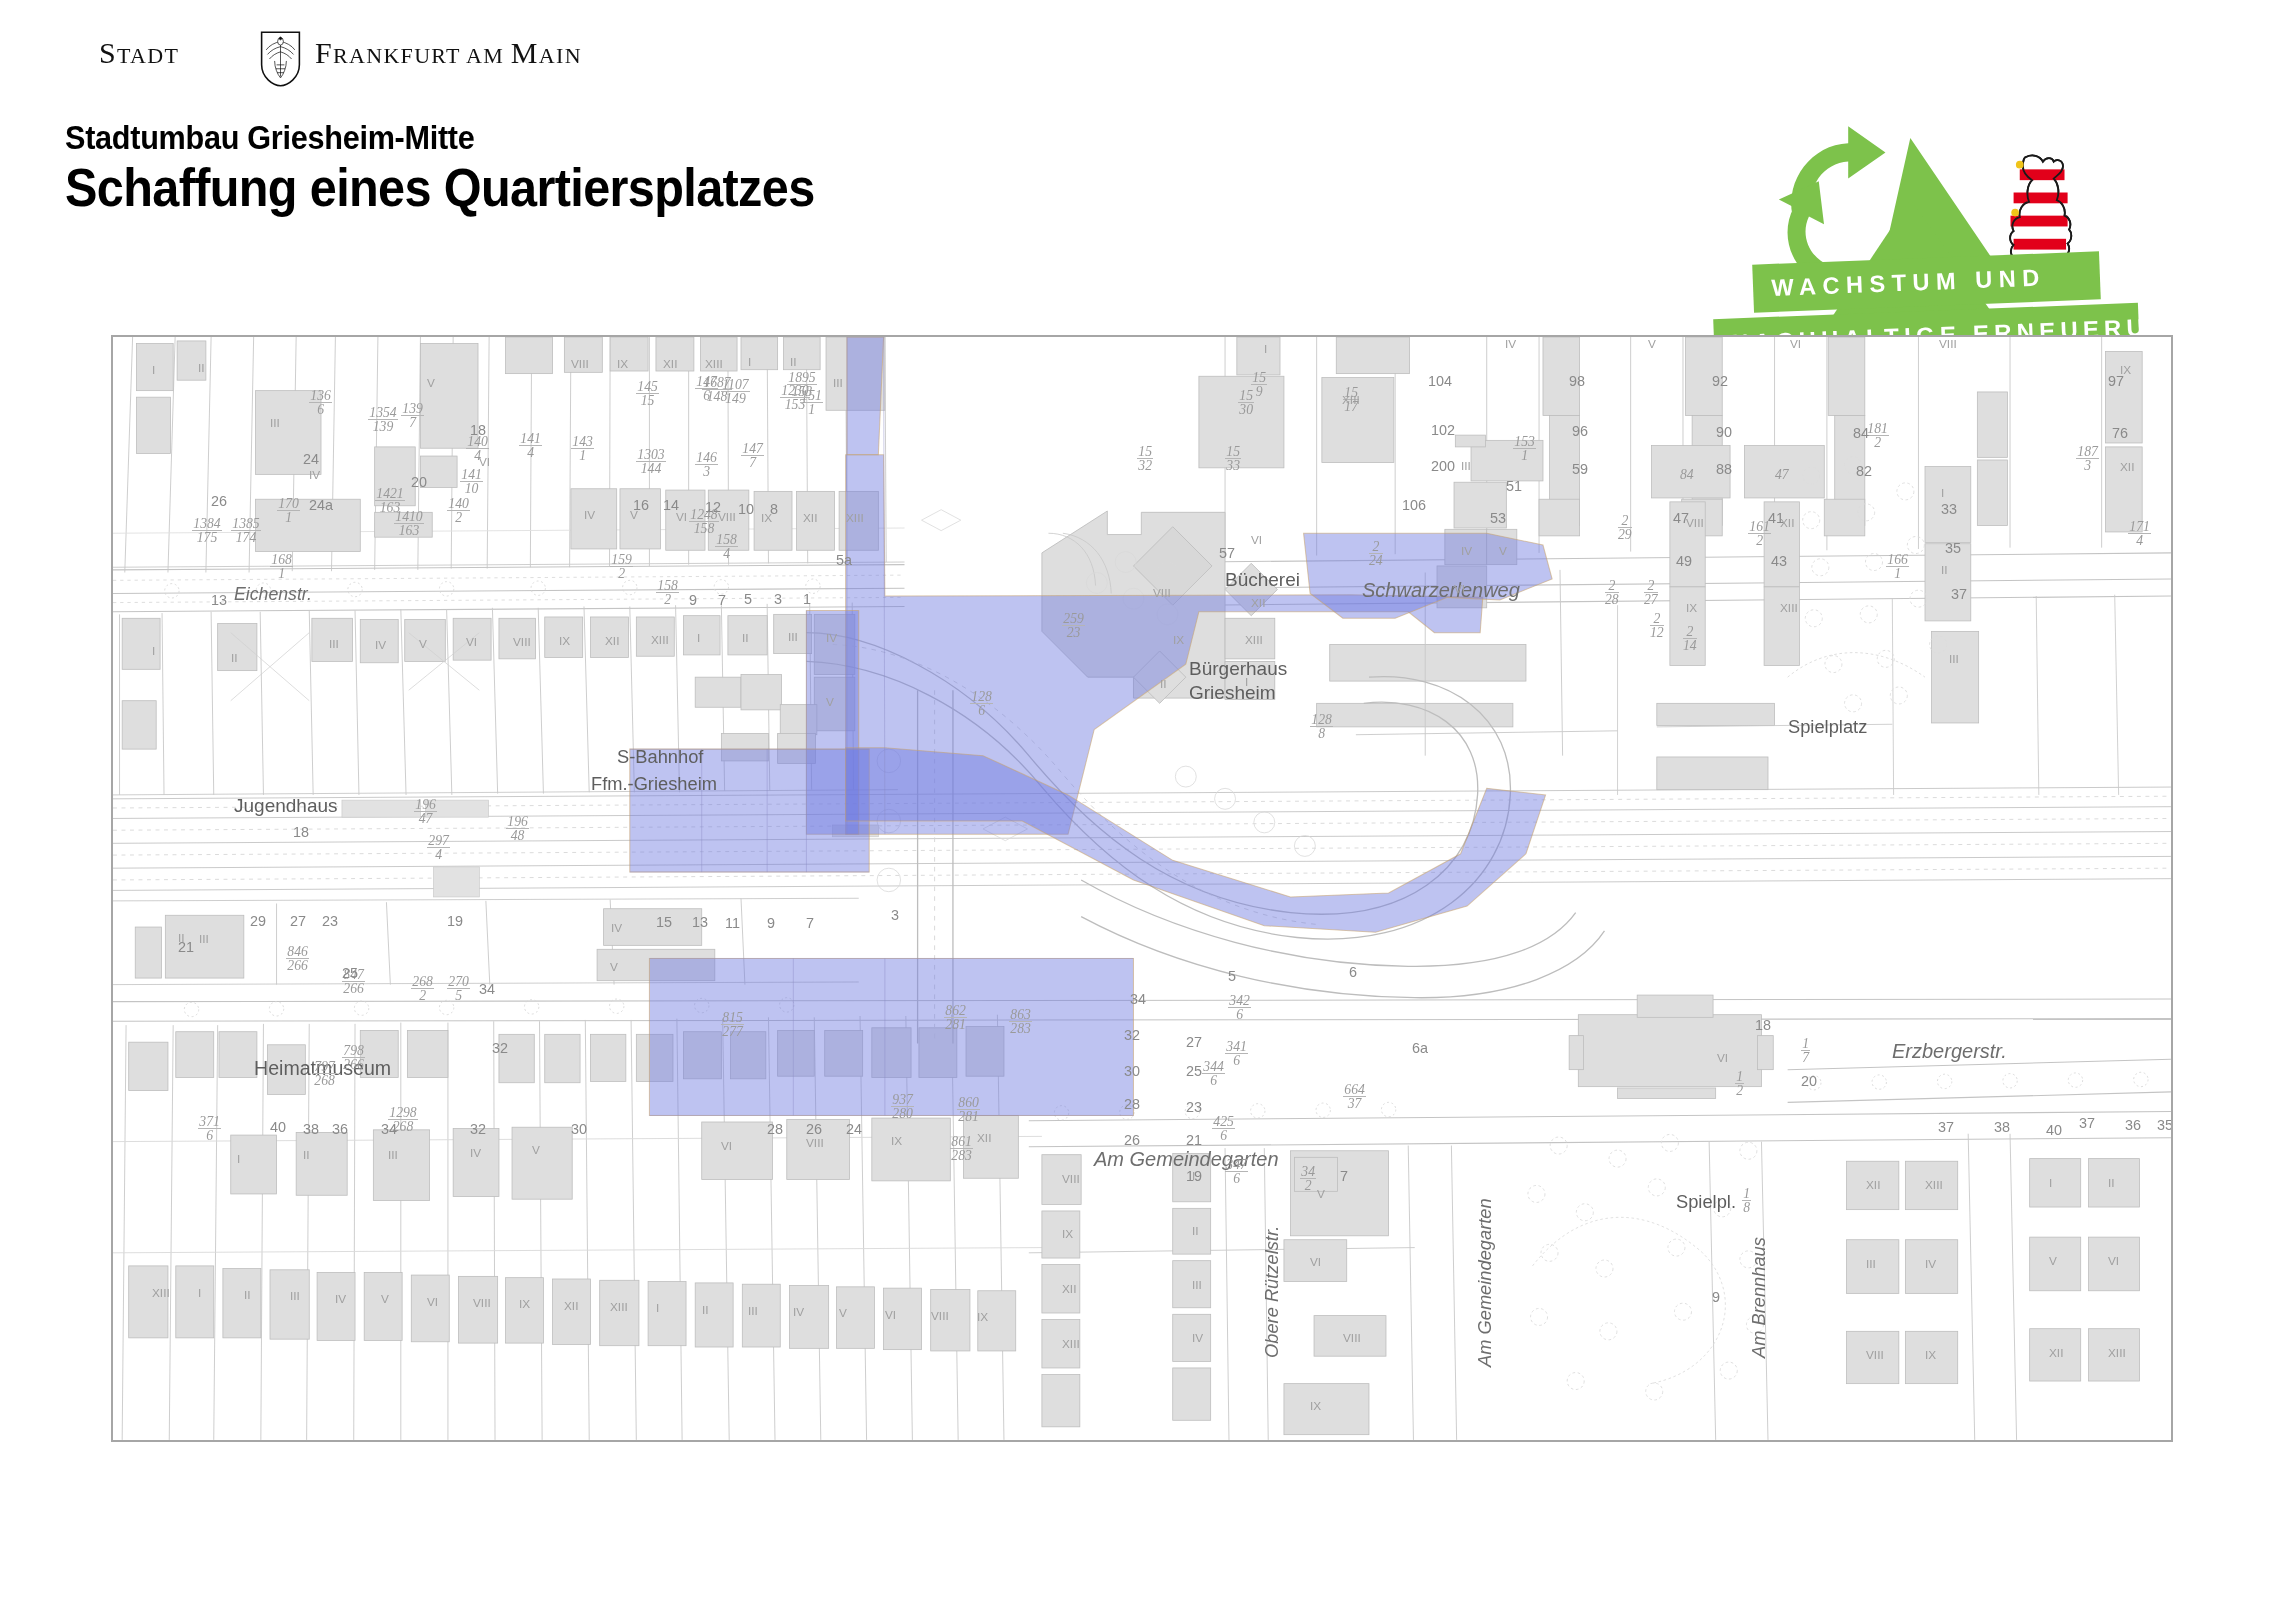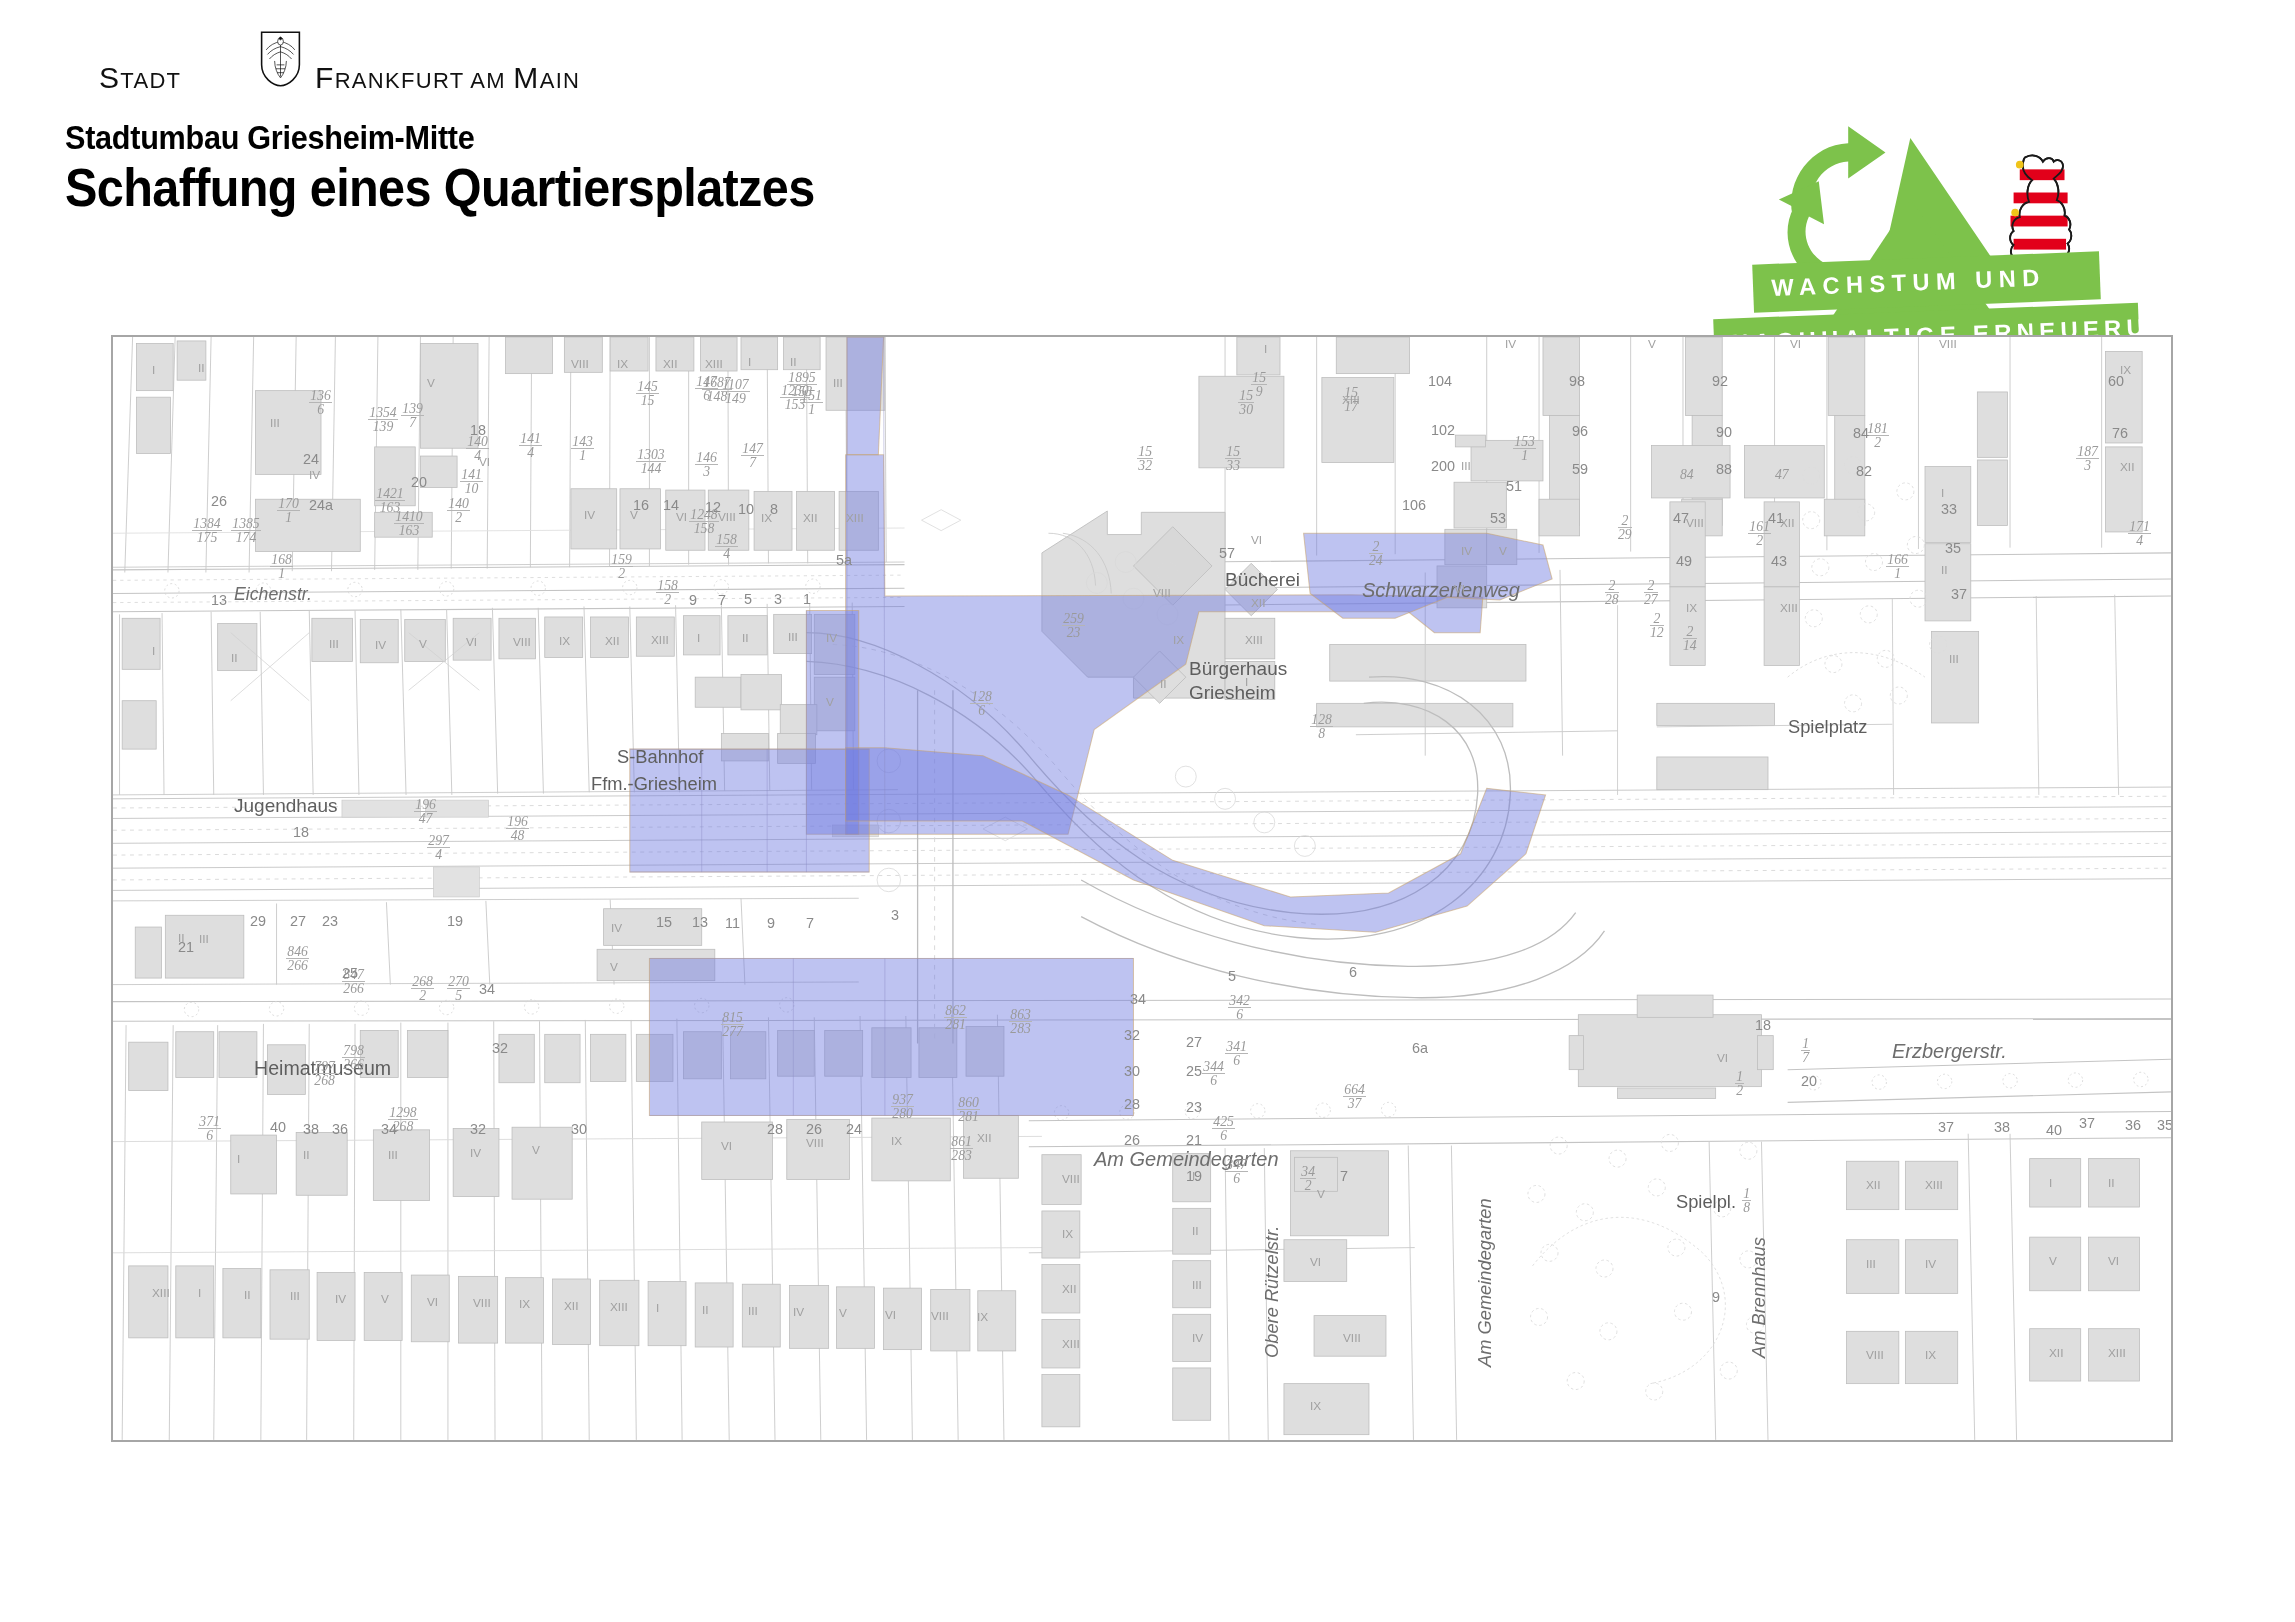--- a/index.html
+++ b/index.html
@@ -6,21 +6,21 @@
   body{
     width:2295px;height:1622px;background:#ffffff;
     font-family:"Liberation Sans",sans-serif;
     overflow:hidden;position:relative;
   }
   .page{position:absolute;inset:0;}
 
   
   #city-logo{position:absolute;left:99px;top:36px;width:419px;height:56px;}
   #city-logo .shield{position:absolute;left:161px;top:-5.2px;width:41px;height:56px;}
-  #city-logo .word{position:absolute;top:25px;font-family:Liberation Sans, sans-serif;
+  #city-logo .word{position:absolute;top:0;font-family:Liberation Serif, serif;
        font-size:30px;letter-spacing:1.3px;color:#111;font-weight:300;white-space:nowrap;}
   #city-logo .w1{left:0px;}
   #city-logo .w2{left:216px;}
   .smallcaps span.c{font-size:30px;}
   .smallcaps span.s{font-size:22px;}
 
   #title-sub{position:absolute;left:65px;top:118px;font-size:34px;font-weight:bold;
        color:#000;letter-spacing:-0.3px;font-family:"Liberation Sans",sans-serif;
        transform:scaleX(0.90);transform-origin:left top;white-space:nowrap;}
   #title-main{position:absolute;left:65px;top:156px;font-size:54px;font-weight:bold;
@@ -997,21 +997,21 @@
         <div style="position: absolute; color: rgb(138, 138, 138); font-size: 14.4px; white-space: nowrap; font-family: &quot;Liberation Sans&quot;, sans-serif; left: 1318px; top: 85px;">102</div>
         <div style="position: absolute; color: rgb(138, 138, 138); font-size: 14.4px; white-space: nowrap; font-family: &quot;Liberation Sans&quot;, sans-serif; left: 1318px; top: 121px;">200</div>
         <div style="position: absolute; color: rgb(138, 138, 138); font-size: 14.4px; white-space: nowrap; font-family: &quot;Liberation Sans&quot;, sans-serif; left: 1456px; top: 36px;">98</div>
         <div style="position: absolute; color: rgb(138, 138, 138); font-size: 14.4px; white-space: nowrap; font-family: &quot;Liberation Sans&quot;, sans-serif; left: 1459px; top: 86px;">96</div>
         <div style="position: absolute; color: rgb(138, 138, 138); font-size: 14.4px; white-space: nowrap; font-family: &quot;Liberation Sans&quot;, sans-serif; left: 1459px; top: 124px;">59</div>
         <div style="position: absolute; color: rgb(138, 138, 138); font-size: 14.4px; white-space: nowrap; font-family: &quot;Liberation Sans&quot;, sans-serif; left: 1599px; top: 36px;">92</div>
         <div style="position: absolute; color: rgb(138, 138, 138); font-size: 14.4px; white-space: nowrap; font-family: &quot;Liberation Sans&quot;, sans-serif; left: 1603px; top: 87px;">90</div>
         <div style="position: absolute; color: rgb(138, 138, 138); font-size: 14.4px; white-space: nowrap; font-family: &quot;Liberation Sans&quot;, sans-serif; left: 1603px; top: 124px;">88</div>
         <div style="position: absolute; color: rgb(138, 138, 138); font-size: 14.4px; white-space: nowrap; font-family: &quot;Liberation Sans&quot;, sans-serif; left: 1740px; top: 88px;">84</div>
         <div style="position: absolute; color: rgb(138, 138, 138); font-size: 14.4px; white-space: nowrap; font-family: &quot;Liberation Sans&quot;, sans-serif; left: 1743px; top: 126px;">82</div>
-        <div style="position: absolute; color: rgb(138, 138, 138); font-size: 14.4px; white-space: nowrap; font-family: &quot;Liberation Sans&quot;, sans-serif; left: 1995px; top: 36px;">60</div>
+        <div style="position: absolute; color: rgb(138, 138, 138); font-size: 14.4px; white-space: nowrap; font-family: &quot;Liberation Sans&quot;, sans-serif; left: 1995px; top: 36px;">97</div>
         <div style="position: absolute; color: rgb(138, 138, 138); font-size: 14.4px; white-space: nowrap; font-family: &quot;Liberation Sans&quot;, sans-serif; left: 1999px; top: 88px;">76</div>
         <div style="position: absolute; color: rgb(138, 138, 138); font-size: 14.4px; white-space: nowrap; font-family: &quot;Liberation Sans&quot;, sans-serif; left: 1106px; top: 208px;">57</div>
         <div style="position: absolute; color: rgb(138, 138, 138); font-size: 14.4px; white-space: nowrap; font-family: &quot;Liberation Sans&quot;, sans-serif; left: 1393px; top: 141px;">51</div>
         <div style="position: absolute; color: rgb(138, 138, 138); font-size: 14.4px; white-space: nowrap; font-family: &quot;Liberation Sans&quot;, sans-serif; left: 1377px; top: 173px;">53</div>
         <div style="position: absolute; color: rgb(138, 138, 138); font-size: 14.4px; white-space: nowrap; font-family: &quot;Liberation Sans&quot;, sans-serif; left: 1560px; top: 173px;">47</div>
         <div style="position: absolute; color: rgb(138, 138, 138); font-size: 14.4px; white-space: nowrap; font-family: &quot;Liberation Sans&quot;, sans-serif; left: 1563px; top: 216px;">49</div>
         <div style="position: absolute; color: rgb(138, 138, 138); font-size: 14.4px; white-space: nowrap; font-family: &quot;Liberation Sans&quot;, sans-serif; left: 1655px; top: 173px;">41</div>
         <div style="position: absolute; color: rgb(138, 138, 138); font-size: 14.4px; white-space: nowrap; font-family: &quot;Liberation Sans&quot;, sans-serif; left: 1658px; top: 216px;">43</div>
         <div style="position: absolute; color: rgb(138, 138, 138); font-size: 14.4px; white-space: nowrap; font-family: &quot;Liberation Sans&quot;, sans-serif; left: 1828px; top: 164px;">33</div>
         <div style="position: absolute; color: rgb(138, 138, 138); font-size: 14.4px; white-space: nowrap; font-family: &quot;Liberation Sans&quot;, sans-serif; left: 1832px; top: 203px;">35</div>

